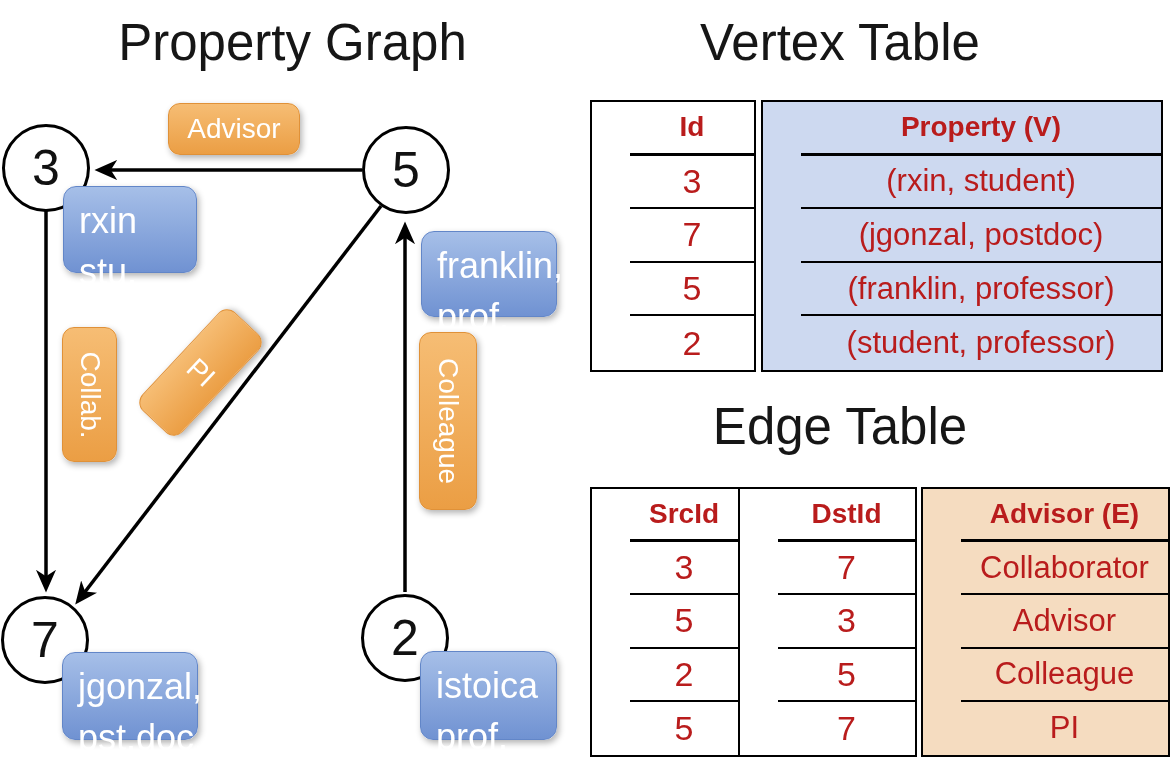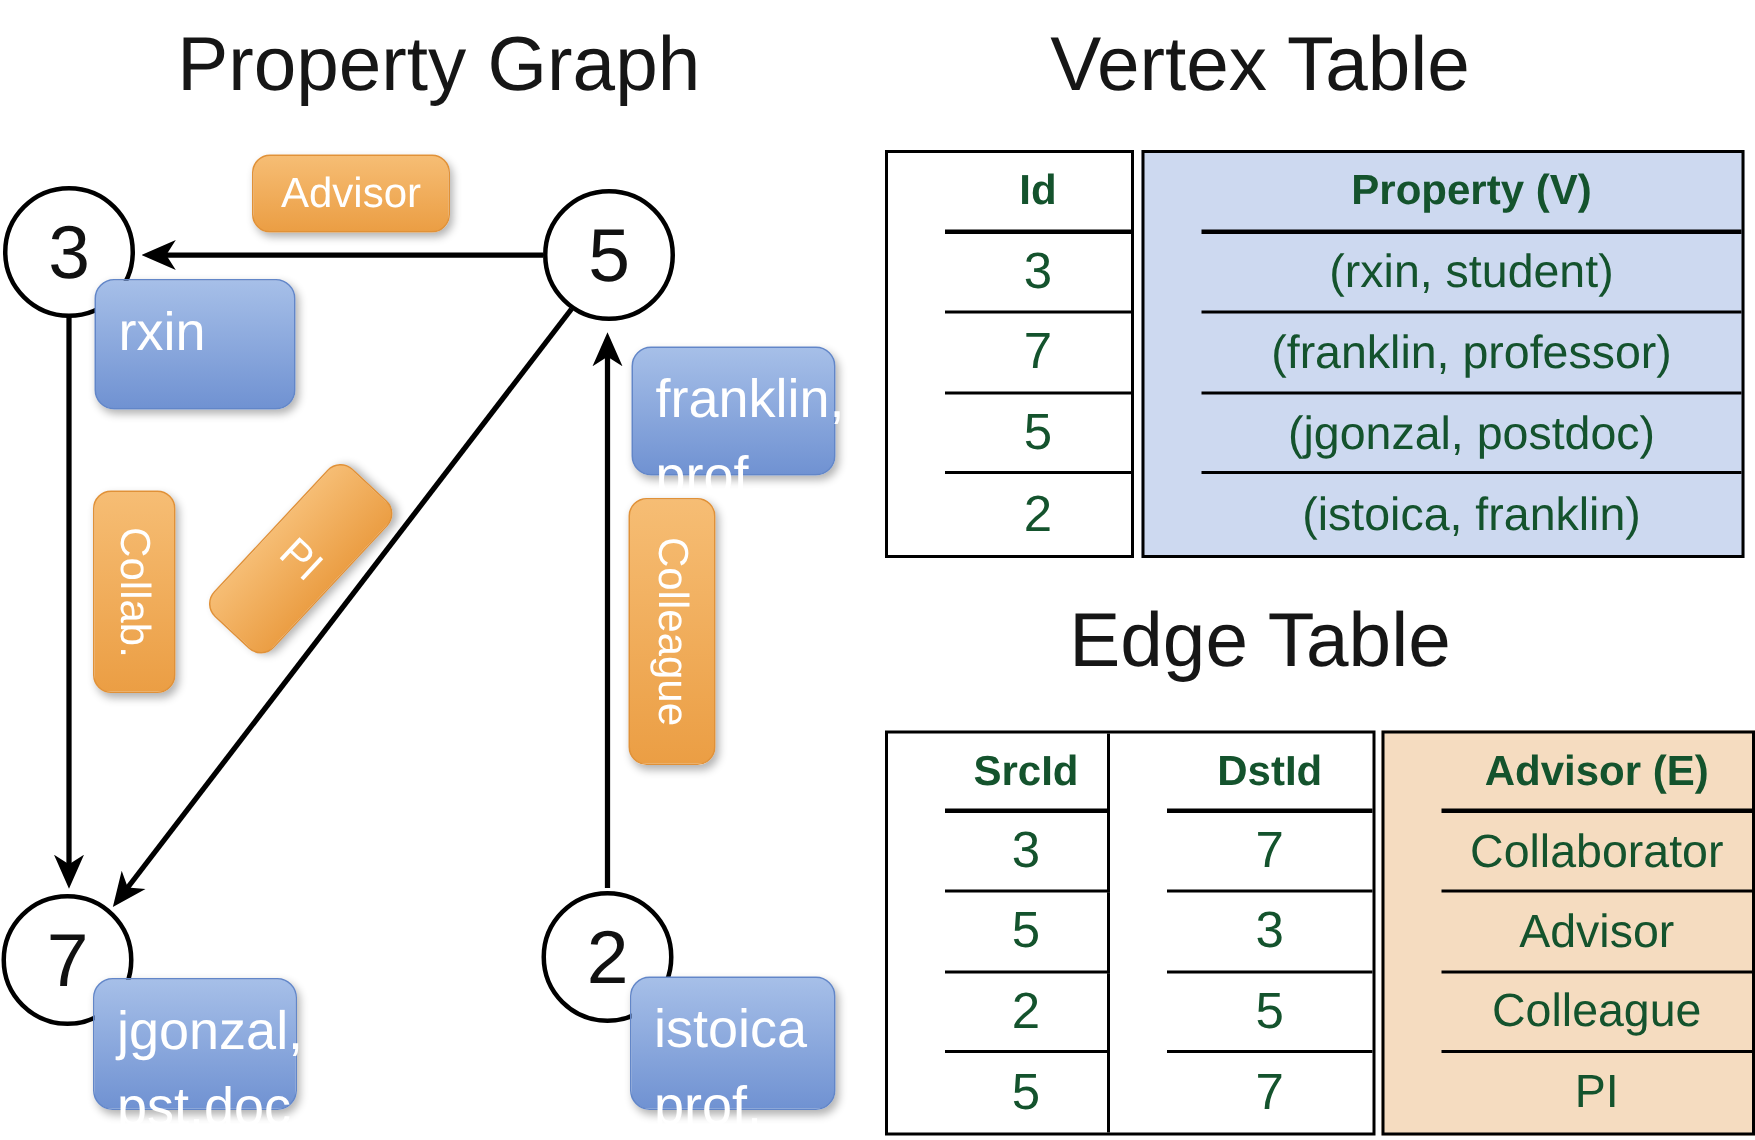--- a/index.html
+++ b/index.html
@@ -38,21 +38,21 @@
   .elabel.pi-box { transform:rotate(-47deg); }
   
   .tbl { position:absolute; display:flex; }
   .tcol {
     border:2.5px solid #000; box-sizing:border-box;
     display:grid; grid-auto-rows:1fr; height:100%;
   }
   .cell {
     display:flex; align-items:center; justify-content:center;
     border-bottom:2.5px solid #000; box-sizing:border-box;
-    font-size:31px; font-weight:300; color:#14532d;margin-left:38px;
+    font-size:31px; font-weight:300; color:#b91c1c;margin-left:38px;
   }
   .cell.last { border-bottom:none; }
   .cell.hdr { font-size:28px; font-weight:bold; border-bottom:3px solid #000; }
   .cell.num { font-size:34px; }
   .idcol  { background:#ffffff; }
   .vblue  { background:var(--vertex-cell-bg,#cdd9f0); }
   .etan   { background:var(--edge-cell-bg,#f5dcc0); }
   .gap5 { width:5px; flex:0 0 5px; }
   .gap4 { width:4px; flex:0 0 4px; }
   .twocol { display:grid; grid-template-columns:148px 1fr; grid-auto-rows:1fr; }
@@ -85,20 +85,21 @@
   </div>
   <div class="node" style="left:1px;   top:596px;">
     <span>7</span>
   </div>
   <div class="node" style="left:361px; top:594px;">
     <span>2</span>
   </div>
 
   <div class="vprop" style="left:63px; top:186px; width:134px; height:87px;">
     <div>rxin</div>
+    <div>stu.</div>
   </div>
   <div class="vprop" style="left:421px; top:187px; width:136px; height:86px;margin-top:44px;">
     <div>franklin,</div>
     <div>prof.</div>
   </div>
   <div class="vprop" style="left:62px; top:652px; width:136px; height:88px;">
     <div>jgonzal,</div>
     <div>pst.doc.</div>
   </div>
   <div class="vprop" style="left:420px; top:651px; width:137px; height:89px;">
@@ -126,23 +127,23 @@
       <div class="cell hdr">Id</div>
       <div class="cell num">3</div>
       <div class="cell num">7</div>
       <div class="cell num">5</div>
       <div class="cell num last">2</div>
     </div>
     <div class="gap5"></div>
     <div class="tcol vblue" style="flex:1;">
       <div class="cell hdr">Property (V)</div>
       <div class="cell">(rxin, student)</div>
+      <div class="cell">(jgonzal, postdoc)</div>
       <div class="cell">(franklin, professor)</div>
-      <div class="cell">(jgonzal, postdoc)</div>
-      <div class="cell last">(istoica, franklin)</div>
+      <div class="cell last">(student, professor)</div>
     </div>
   </div>
 
   <div class="big-title" style="left:585px; top:400px; width:510px;">Edge Table</div>
 
   <div class="tbl" style="left:590px; top:487px; width:580px; height:270px;">
     <div class="tcol twocol idcol" style="width:327px;">
       <div class="cell hdr srcc">SrcId</div>
       <div class="cell hdr">DstId</div>
       <div class="cell num srcc">3</div>

